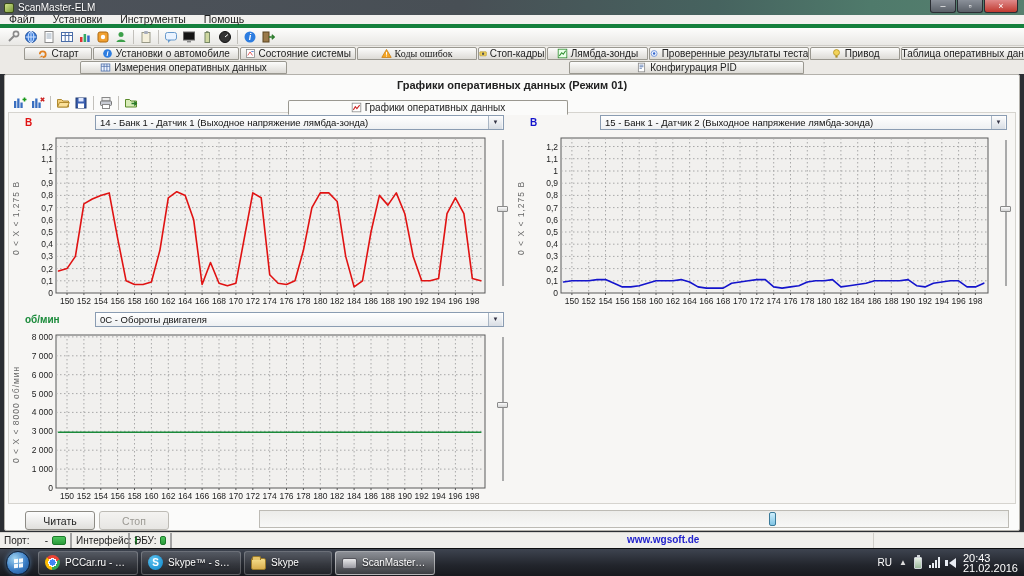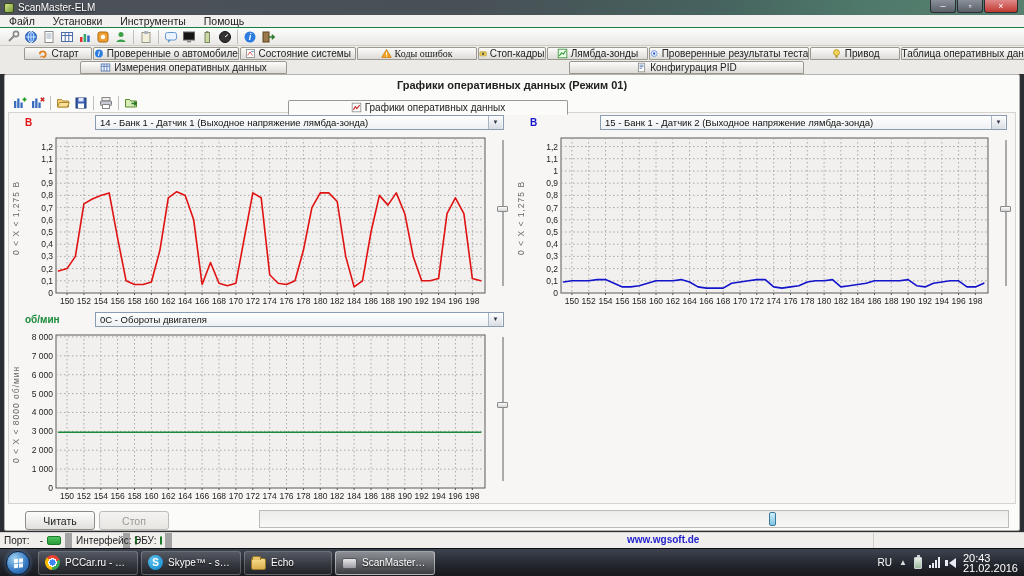--- a/index.html
+++ b/index.html
@@ -15,21 +15,21 @@
   #app-icon { width:10px; height:10px; display:inline-block;
     background:linear-gradient(135deg,#cfe28a,#7a9a3a); border:1px solid #3a4a1a; border-radius:2px; }
   #wincontrols { position:absolute; right:6px; top:0; display:flex; }
   .wbtn { width:26px; height:13px; font-size:9px; line-height:12px; text-align:center; color:#fff;
     background:linear-gradient(#8a9099,#5a6068); border:1px solid #2a2d33; border-top:none;
     border-radius:0 0 3px 3px; margin-left:1px; cursor:default; }
   .wbtn.close { width:34px; background:linear-gradient(#e08a8a,#c0392f); }
 
   
   #menubar { position:absolute; left:0; top:15px; width:1024px; height:13px; background:#f2f1ef;
-    border-bottom:1px solid #15803d; display:flex; align-items:center; }
+    border-bottom:4px solid #15803d; display:flex; align-items:center; }
   .menu-item { padding:0 9px; font-size:10.5px; color:#222; height:13px; line-height:13px; }
   #maintoolbar { position:absolute; left:0; top:28px; width:1024px; height:18px;
     background:linear-gradient(#fdfdfc,#e9e8e5); border-bottom:1px solid #cfcdc8;
     display:flex; align-items:center; padding-left:4px; }
   .tb-sep { width:1px; height:14px; background:#c2c0bb; margin:0 3px; }
   svg.ic { width:14px; height:14px; display:block; }
   .tb-ic { padding:1px 2px; }
 
   
   #tabs-area { position:absolute; left:0; top:46px; width:1024px; height:28px; background:#eceae6; }
@@ -75,21 +75,21 @@
   #read-btn { left:20px; top:436px; }
   #stop-btn { left:94px; top:436px; }
   #hslider { position:absolute; left:254px; right:10px; top:435px; height:18px;
     border:1px solid #bdbbb5; background:linear-gradient(#ececea,#f8f8f7); }
   #hslider .hthumb { position:absolute; left:68%; top:1px; width:7px; height:14px;
     background:linear-gradient(#cdeefc,#7fc4e4); border:1px solid #3a7a9a; border-radius:2px; }
 
   
   #statusbar { position:absolute; left:0; top:532px; width:1024px; height:16px; background:#f0efec;
     border-top:1px solid #d5d3cf; display:flex; align-items:center; font-size:10px; color:#222; }
-  .sb-sec { height:16px; display:flex; align-items:center; padding:0 4px; border-right:7px solid #a3a3a3; }
+  .sb-sec { height:16px; display:flex; align-items:center; padding:0 4px; border-right:2px solid #a3a3a3; }
   .led { width:14px; height:9px; background:linear-gradient(#4ec45e,#2a9a3a); border:1px solid #1c7a2a;
     border-radius:2px; margin-left:4px; }
   #sb-port { width:72px; }
   #sb-port .dash { margin-left:auto; }
   #sb-iface { width:58px; }
   #sb-ecu { width:42px; }
   #sb-main { flex:1; position:relative; border-right:1px solid #d0cec9; height:16px; }
   #sb-link { position:absolute; left:455px; top:1px; font-weight:bold; color:#2222cc; font-size:10px; }
   #sb-right { width:150px; height:16px; }
 
@@ -249,21 +249,21 @@
             <path d="M3.5 8a3.8 3.8 0 1 1 3.8 3.8" fill="none" stroke="#e08020" stroke-width="2.2"></path>
             <path d="M6.5 9.2l-3.6 3 4.6-.6z" fill="#e08020"></path>
           </svg>
           <span>Старт</span>
         </div>
         <div class="tab" style="width: 146px;">
           <svg class="ic" viewBox="0 0 14 14">
             <circle cx="7" cy="7" r="5.5" fill="#2d7de0"></circle>
             <text x="7" y="10" font-size="9" text-anchor="middle" fill="#fff" font-weight="bold" font-style="italic">i</text>
           </svg>
-          <span>Проверенные о автомобиле</span>
+          <span>Установки о автомобиле</span>
         </div>
         <div class="tab" style="width: 116px;">
           <svg class="ic" viewBox="0 0 14 14">
             <rect x="2" y="2" width="10" height="10" fill="#fff" stroke="#888"></rect>
             <path d="M3.5 9.5l3-4.5 3 4.5" stroke="#d33" fill="none"></path>
             <path d="M8 4.5h3" stroke="#36c"></path>
           </svg>
           <span>Состояние системы</span>
         </div>
         <div class="tab" style="width: 120px; font-family: Liberation Serif, serif;">
@@ -767,21 +767,21 @@
         <div class="task-btn">
           <span class="tk-ico ico-chrome"></span>
           <span class="lbl">PCCar.ru - Ваш а...</span>
         </div>
         <div class="task-btn">
           <span class="tk-ico ico-skype">S</span>
           <span class="lbl">Skype™ - surovtse...</span>
         </div>
         <div class="task-btn">
           <span class="tk-ico ico-folder"></span>
-          <span class="lbl">Echo</span>
+          <span class="lbl">Skype</span>
         </div>
         <div class="task-btn active">
           <span class="tk-ico ico-chip"></span>
           <span class="lbl">ScanMaster-ELM</span>
         </div>
       </div>
     <div id="tray">
       <span class="lang">RU</span>
       <span class="up">▲</span>
       <span class="tr-batt"></span>

